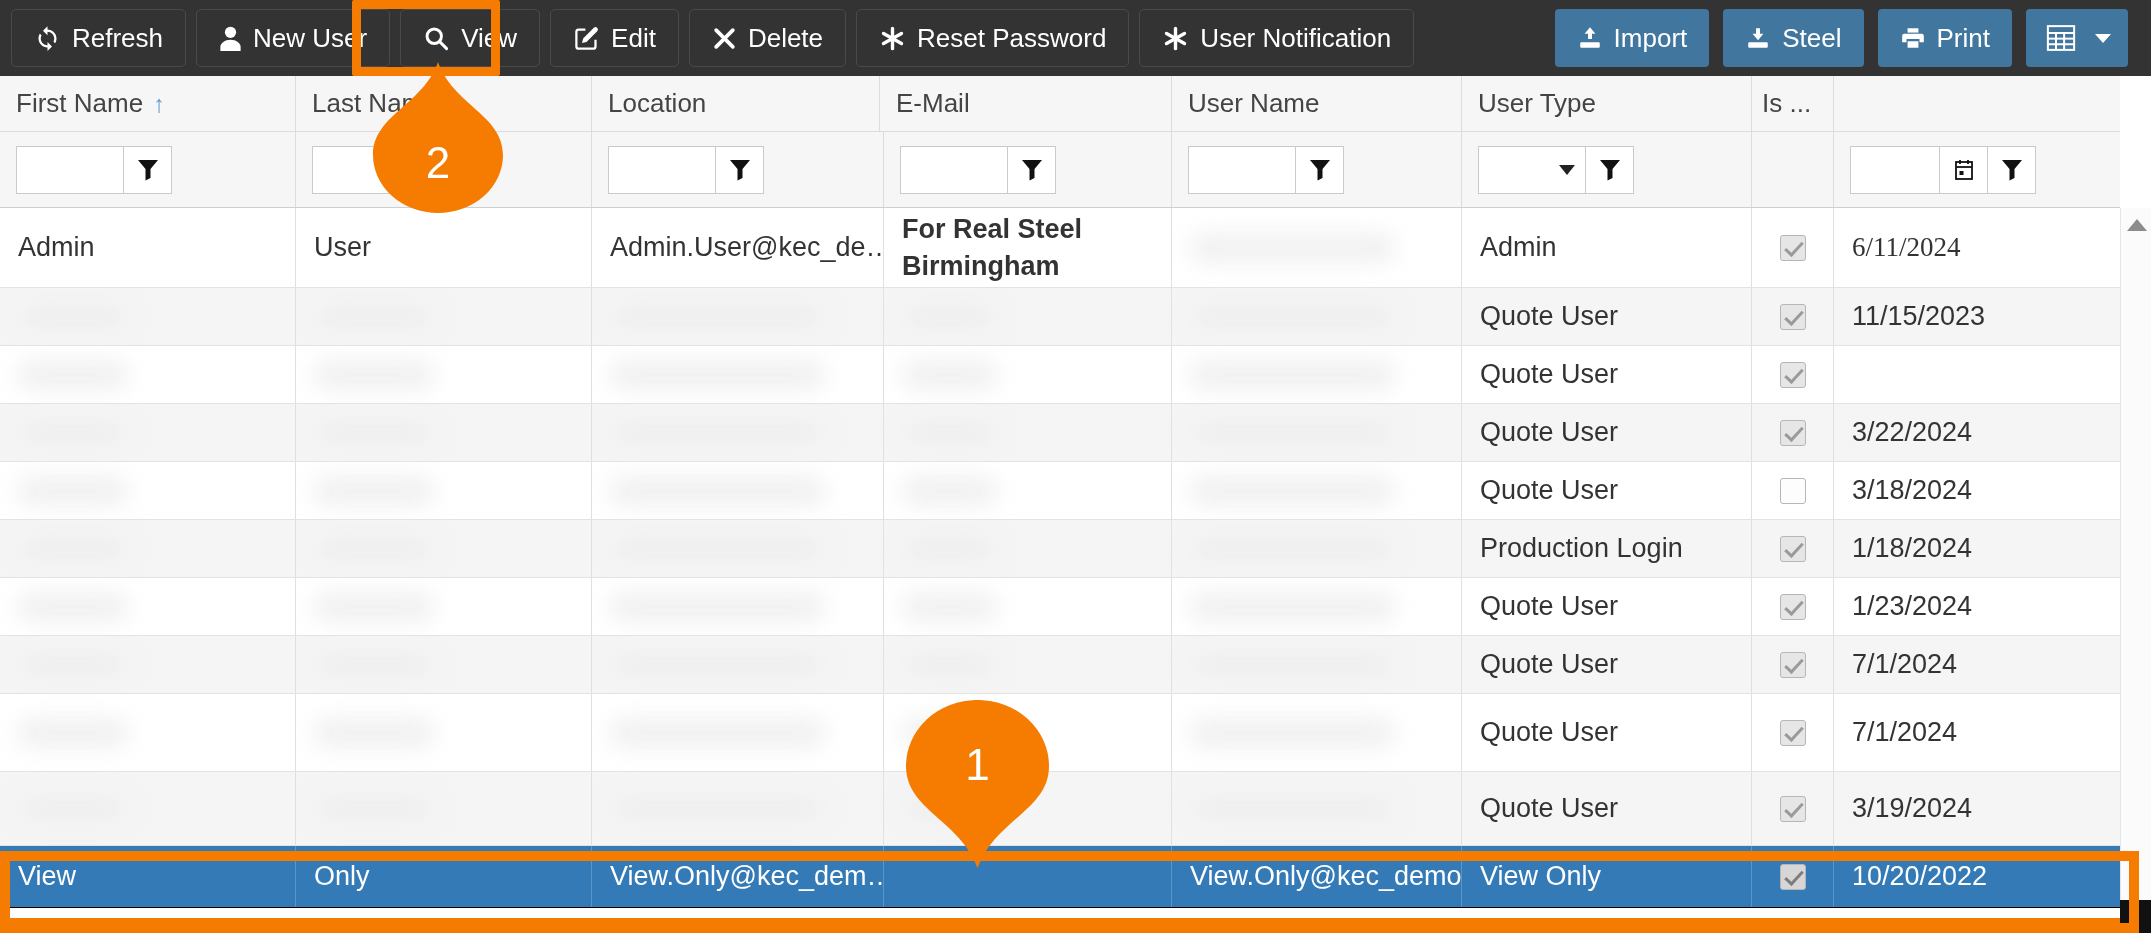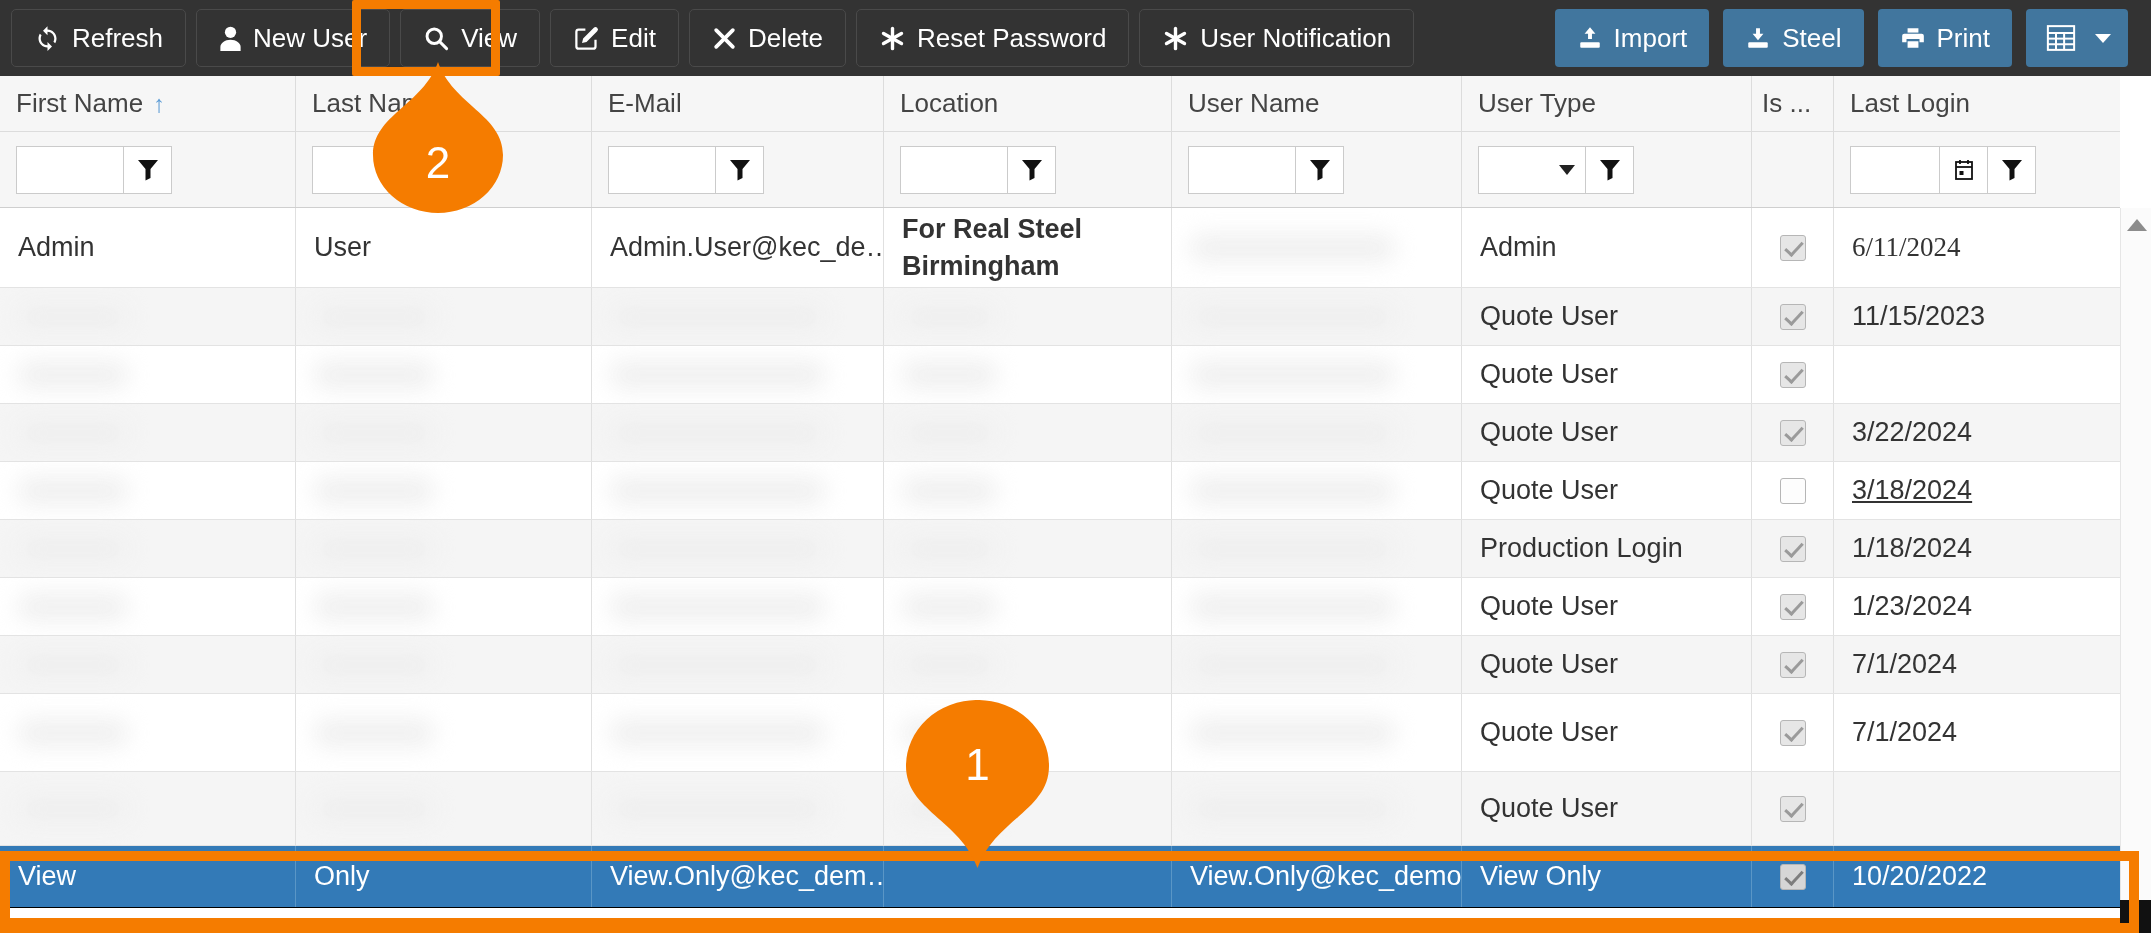--- a/index.html
+++ b/index.html
@@ -290,37 +290,34 @@
 
     <div class="hdr-row">
       <div class="hdr-cell" style="width:296px">
         <span>First Name</span>
         <span class="sort-asc">↑</span>
       </div>
       <div class="hdr-cell" style="width:296px">
         <span>Last Name</span>
         <span class="sort-asc">↑</span>
       </div>
+      <div class="hdr-cell" style="width:288px">
+        <span>Location</span>
+      </div>
       <div class="hdr-cell" style="width:292px">
         <span>E-Mail</span>
       </div>
-      <div class="hdr-cell" style="width:288px">
-        <span>Location</span>
-      </div>
       <div class="hdr-cell" style="width:290px">
         <span>User Name</span>
       </div>
       <div class="hdr-cell" style="width:290px">
         <span>User Type</span>
       </div>
       <div class="hdr-cell" style="width:82px;padding:0 10px">
         <span>Is ...</span>
-      </div>
-      <div class="hdr-cell" style="width:286px;border-right:none">
-        <span>Last Login</span>
       </div>
     </div>
 
     <div class="flt-row">
       <div class="flt-cell" style="width:296px">
         <div class="flt-box">
           <input class="flt-input" value="" style="">
           <div class="flt-sq">
             <svg width="22" height="24" viewBox="0 0 22 24" fill="#111">
                 <path d="M1 2h20l-7.5 9v9l-5 2.5V11z"></path>
@@ -520,21 +517,21 @@
           </div>
           <div class="cell" style="width: 290px;">
             <div class="redact-blk" style="width: 205px;"></div>
           </div>
           <div class="cell" style="width: 290px;">
             <span>Quote User</span>
           </div>
           <div class="cell center" style="width: 82px;">
             <div class="chk off"></div>
           </div>
-          <div class="cell" style="width: 286px; border-right: none; text-decoration: underline;">
+          <div class="cell" style="width: 286px; border-right: none;">
             <span>3/18/2024</span>
           </div>
         </div>
         <div class="row alt" style="height: 58px;">
           <div class="cell" style="width: 296px;">
             <div class="redact-blk" style="width: 110px;"></div>
           </div>
           <div class="cell" style="width: 296px;">
             <div class="redact-blk" style="width: 120px;"></div>
           </div>
@@ -649,20 +646,23 @@
             <div class="redact-blk" style="width: 95px;"></div>
           </div>
           <div class="cell" style="width: 290px;">
             <div class="redact-blk" style="width: 205px;"></div>
           </div>
           <div class="cell" style="width: 290px;">
             <span>Quote User</span>
           </div>
           <div class="cell center" style="width: 82px;">
             <div class="chk on"></div>
+          </div>
+          <div class="cell" style="width: 286px; border-right: none;">
+            <span>3/19/2024</span>
           </div>
         </div>
         <div class="row sel" style="height: 62px;">
           <div class="cell" style="width: 296px;">
             <span>View</span>
           </div>
           <div class="cell" style="width: 296px;">
             <span>Only</span>
           </div>
           <div class="cell" style="width: 292px;">

